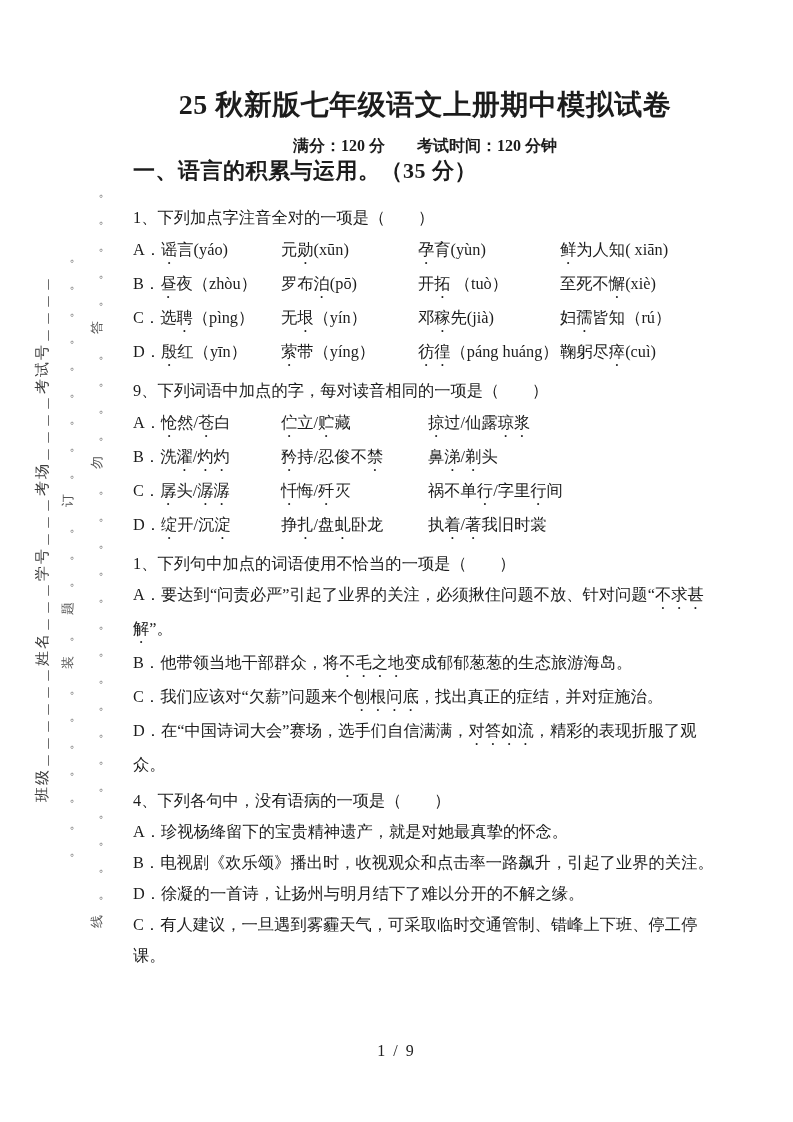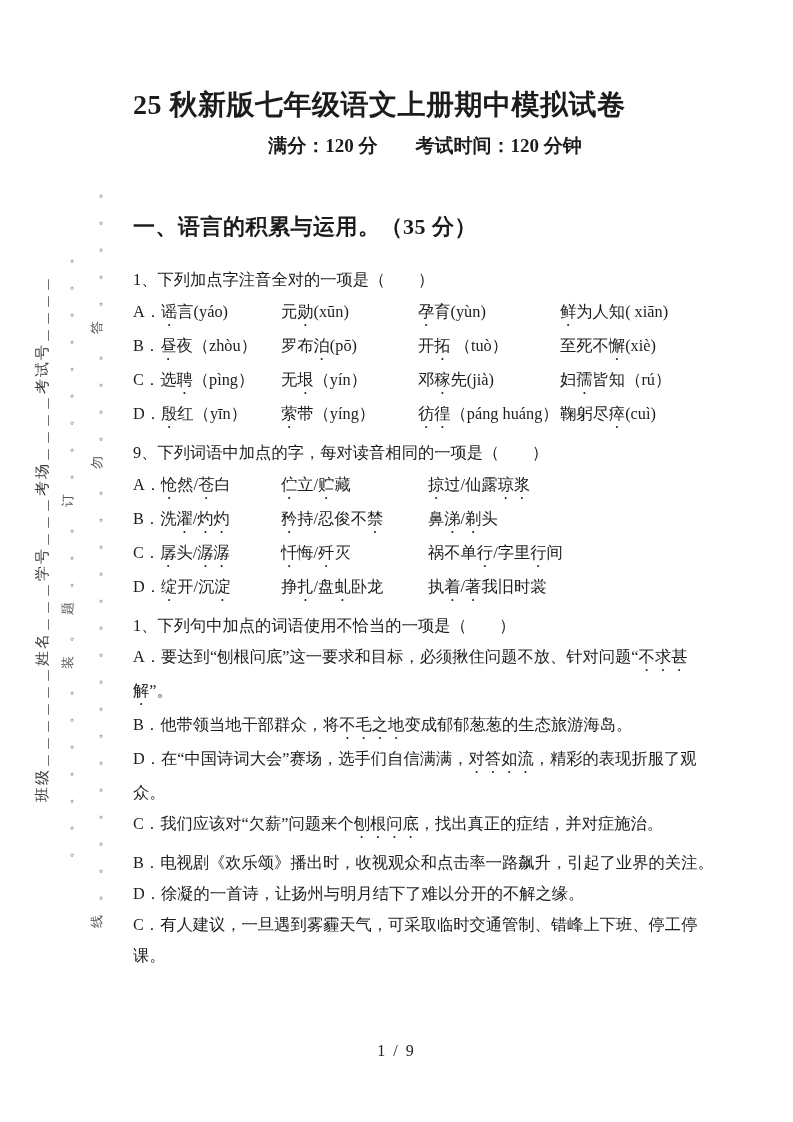--- a/index.html
+++ b/index.html
@@ -12,26 +12,26 @@
   .vline{
     position:absolute;transform:rotate(-90deg);transform-origin:0 0;
     white-space:nowrap;color:#4a4a4a;
   }
   .labels-line{left:33px;top:802px;font-size:15px;letter-spacing:2px;color:#3c3c3c;}
   .dotline-inner{left:59px;top:858px;font-size:13px;letter-spacing:14px;color:#555;}
   .dotline-outer{left:88px;top:928px;font-size:13px;letter-spacing:14px;color:#555;}
   
   .content{position:absolute;left:133px;top:0;width:584px;}
   .title{
-    font-size:28px;font-weight:bold;text-align:left;
+    font-size:28px;font-weight:bold;text-align:center;
     margin:88px 0 0 0;line-height:34px;letter-spacing:0.5px;
   }
-  .meta{font-size:19px;font-weight:bold;text-align:center;margin-top:13px;line-height:22px;}
-  .section-heading{font-size:22px;font-weight:bold;margin-top:56px;line-height:27px;letter-spacing:0.5px;}
-  .questions{margin-top:24px;}
+  .meta{font-size:16px;font-weight:bold;text-align:center;margin-top:13px;line-height:22px;}
+  .section-heading{font-size:22px;font-weight:bold;line-height:27px;letter-spacing:0.5px;}
+  .questions{margin-top:18px;}
   .question{margin-top:5px;font-size:16.3px;}
   .stem{line-height:32px;}
   .opt-row{line-height:32px;white-space:nowrap;}
   .cell{display:inline-block;vertical-align:top;}
   .opt-para{line-height:31px;}
   .q-para .stem{line-height:31px;}
   .em{
     -webkit-text-emphasis:filled dot;
     -webkit-text-emphasis-position:under left;
     text-emphasis:filled dot;
@@ -65,26 +65,28 @@
       </div>
       <div class="question">
         <div class="stem">9、下列词语中加点的字，每对读音相同的一项是（　　）</div>
         <div class="opt-row"><span class="cell" style="min-width: 148px;"><span class="seg">A．</span><span class="em">怆</span><span class="seg">然/</span><span class="em">苍</span><span class="seg">白</span></span><span class="cell" style="min-width: 147px;"><span class="em">伫</span><span class="seg">立/</span><span class="em">贮</span><span class="seg">藏</span></span><span class="cell"><span class="em">掠</span><span class="seg">过/仙露</span><span class="em">琼浆</span></span></div>
         <div class="opt-row"><span class="cell" style="min-width: 148px;"><span class="seg">B．洗</span><span class="em">濯</span><span class="seg">/</span><span class="em">灼灼</span></span><span class="cell" style="min-width: 147px;"><span class="em">矜</span><span class="seg">持/忍俊不</span><span class="em">禁</span></span><span class="cell"><span class="seg">鼻</span><span class="em">涕</span><span class="seg">/</span><span class="em">剃</span><span class="seg">头</span></span></div>
         <div class="opt-row"><span class="cell" style="min-width: 148px;"><span class="seg">C．</span><span class="em">孱</span><span class="seg">头/</span><span class="em">潺潺</span></span><span class="cell" style="min-width: 147px;"><span class="em">忏</span><span class="seg">悔/</span><span class="em">歼</span><span class="seg">灭</span></span><span class="cell"><span class="seg">祸不单</span><span class="em">行</span><span class="seg">/字里</span><span class="em">行</span><span class="seg">间</span></span></div>
         <div class="opt-row"><span class="cell" style="min-width: 148px;"><span class="seg">D．</span><span class="em">绽</span><span class="seg">开/沉</span><span class="em">淀</span></span><span class="cell" style="min-width: 147px;"><span class="seg">挣</span><span class="em">扎</span><span class="seg">/盘</span><span class="em">虬</span><span class="seg">卧龙</span></span><span class="cell"><span class="seg">执</span><span class="em">着</span><span class="seg">/</span><span class="em">著</span><span class="seg">我旧时裳</span></span></div>
       </div>
       <div class="question q-para">
         <div class="stem">1、下列句中加点的词语使用不恰当的一项是（　　）</div>
-        <div class="opt-para"><span class="seg">A．要达到“刨根问底”这一要求和目标，必须揪住问题不放、针对问题“</span><span class="em">不求甚解</span><span class="seg">”。</span></div>
+        <div class="opt-para"><span class="seg">A．要达到“问责必严”引起了业界的关注，必须揪住问题不放、针对问题“</span><span class="em">不求甚解</span><span class="seg">”。</span></div>
         <div class="opt-para"><span class="seg">B．他带领当地干部群众，将</span><span class="em">不毛之地</span><span class="seg">变成郁郁葱葱的生态旅游海岛。</span></div>
+        <div class="opt-para"><span class="seg">C．我们应该对“欠薪”问题来个</span><span class="em">刨根问底</span><span class="seg">，找出真正的症结，并对症施治。</span></div>
         <div class="opt-para"><span class="seg">D．在“中国诗词大会”赛场，选手们自信满满，</span><span class="em">对答如流</span><span class="seg">，精彩的表现折服了观众。</span></div>
-        <div class="opt-para"><span class="seg">C．我们应该对“欠薪”问题来个</span><span class="em">刨根问底</span><span class="seg">，找出真正的症结，并对症施治。</span></div>
       </div>
       <div class="question q-para">
+        <div class="stem">4、下列各句中，没有语病的一项是（　　）</div>
+        <div class="opt-para"><span class="seg">A．珍视杨绛留下的宝贵精神遗产，就是对她最真挚的怀念。</span></div>
         <div class="opt-para"><span class="seg">B．电视剧《欢乐颂》播出时，收视观众和点击率一路飙升，引起了业界的关注。</span></div>
         <div class="opt-para"><span class="seg">D．徐凝的一首诗，让扬州与明月结下了难以分开的不解之缘。</span></div>
         <div class="opt-para"><span class="seg">C．有人建议，一旦遇到雾霾天气，可采取临时交通管制、错峰上下班、停工停课。</span></div>
       </div>
     </div>
 </div>
 
 <div class="footer">1 / 9</div>
 
 </body></html>

